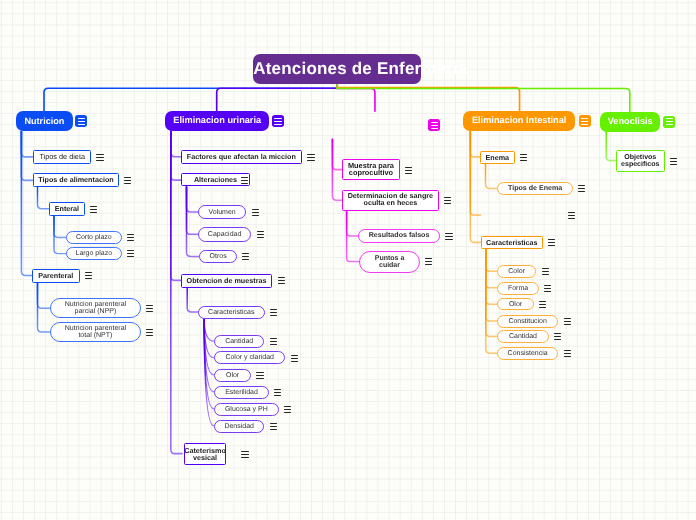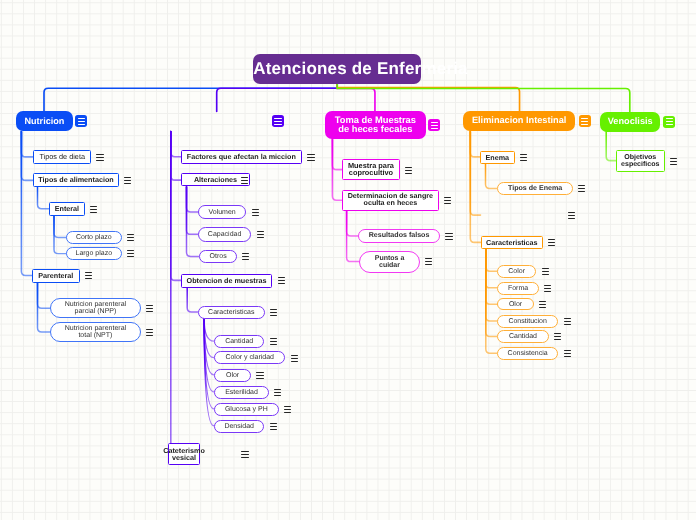--- a/index.html
+++ b/index.html
@@ -226,22 +226,21 @@
 <path d="M485.80 248.70V349.05Q485.80 353.25 490.00 353.25H496.90" fill="none" stroke="url(#g35)" stroke-width="1.50" stroke-linecap="round"></path>
 <path d="M204.10 318.00C204.10 332.35 207.01 341.15 213.80 341.15" fill="none" stroke="url(#g36)" stroke-width="1.30" stroke-linecap="round"></path>
 <path d="M204.10 318.00C204.10 342.58 207.01 357.65 213.80 357.65" fill="none" stroke="url(#g37)" stroke-width="1.30" stroke-linecap="round"></path>
 <path d="M204.10 318.00C204.10 353.25 207.01 374.85 213.80 374.85" fill="none" stroke="url(#g38)" stroke-width="1.30" stroke-linecap="round"></path>
 <path d="M204.10 318.00C204.10 363.79 207.01 391.85 213.80 391.85" fill="none" stroke="url(#g39)" stroke-width="1.30" stroke-linecap="round"></path>
 <path d="M204.10 318.00C204.10 374.33 207.01 408.85 213.80 408.85" fill="none" stroke="url(#g40)" stroke-width="1.30" stroke-linecap="round"></path>
 <path d="M204.10 318.00C204.10 384.81 207.01 425.75 213.80 425.75" fill="none" stroke="url(#g41)" stroke-width="1.30" stroke-linecap="round"></path>
 </svg>
 <div class="node root" style="left:253.00px;top:54.00px;width:168.00px;height:29.50px;font-size:17px;background:#662d91;font-weight:bold;padding-left:47px;"><span class="lbl">Atenciones de Enfermeria</span></div>
 <div class="node l1" style="left:15.60px;top:111.40px;width:56.80px;height:20.10px;font-size:9.10px;background:#0a4df5;font-weight:bold;"><span class="lbl">Nutricion</span></div>
-<div class="node l1" style="left:324.60px;top:111.20px;width:100.70px;height:28.20px;font-size:9.35px;background:#ee00ee;font-weight:bold;"><span class="lbl">Toma de Muestras
-de heces fecales</span></div>
+<div class="node l1" style="left:164.50px;top:111.40px;width:104.40px;height:20.10px;font-size:9.20px;background:#5500f5;font-weight:bold;"><span class="lbl">Eliminacion urinaria</span></div>
 <div class="node l1" style="left:463.40px;top:111.30px;width:112.30px;height:20.20px;font-size:9.20px;background:#ff9800;font-weight:bold;"><span class="lbl">Eliminacion Intestinal</span></div>
 <div class="node l1" style="left:599.60px;top:111.70px;width:60.40px;height:19.80px;font-size:9.20px;background:#66f000;font-weight:bold;"><span class="lbl">Venoclisis</span></div>
 <div class="node bx" style="left:32.60px;top:149.90px;width:58.40px;height:14.00px;font-size:7.30px;border-color:#0a4df5;font-weight:normal;"><span class="lbl">Tipos de dieta</span></div>
 <div class="node bx" style="left:32.60px;top:173.40px;width:86.00px;height:13.90px;font-size:7.20px;border-color:#0a4df5;font-weight:bold;"><span class="lbl">Tipos de alimentacion</span></div>
 <div class="node bx" style="left:48.90px;top:201.90px;width:35.80px;height:13.50px;font-size:7.20px;border-color:#0a4df5;font-weight:bold;"><span class="lbl">Enteral</span></div>
 <div class="node pl" style="left:66.30px;top:230.80px;width:55.60px;height:13.30px;font-size:7.00px;border-color:#4074f7;"><span class="lbl">Corto plazo</span></div>
 <div class="node pl" style="left:66.30px;top:246.90px;width:55.60px;height:13.40px;font-size:7.00px;border-color:#4074f7;"><span class="lbl">Largo plazo</span></div>
 <div class="node bx" style="left:32.30px;top:268.80px;width:47.50px;height:13.50px;font-size:7.20px;border-color:#0a4df5;font-weight:bold;"><span class="lbl">Parenteral</span></div>
 <div class="node pl" style="left:50.00px;top:298.20px;width:90.90px;height:20.20px;font-size:7.05px;border-color:#4074f7;"><span class="lbl">Nutricion parenteral
 parcial (NPP)</span></div>
@@ -253,21 +252,21 @@
 <div class="node pl" style="left:198.30px;top:227.00px;width:53.20px;height:14.70px;font-size:7.00px;border-color:#7a38f7;"><span class="lbl">Capacidad</span></div>
 <div class="node pl" style="left:198.50px;top:250.10px;width:38.20px;height:12.70px;font-size:7.00px;border-color:#7a38f7;"><span class="lbl">Otros</span></div>
 <div class="node bx" style="left:181.40px;top:273.60px;width:91.00px;height:13.50px;font-size:7.20px;border-color:#5500f5;font-weight:bold;"><span class="lbl">Obtencion de muestras</span></div>
 <div class="node pl" style="left:197.70px;top:305.60px;width:66.50px;height:12.90px;font-size:7.00px;border-color:#7a38f7;"><span class="lbl">Caracteristicas</span></div>
 <div class="node pl" style="left:213.80px;top:334.80px;width:50.40px;height:12.70px;font-size:7.00px;border-color:#7a38f7;"><span class="lbl">Cantidad</span></div>
 <div class="node pl" style="left:213.80px;top:351.30px;width:71.40px;height:12.70px;font-size:7.00px;border-color:#7a38f7;"><span class="lbl">Color y claridad</span></div>
 <div class="node pl" style="left:213.80px;top:368.60px;width:37.20px;height:12.50px;font-size:7.00px;border-color:#7a38f7;"><span class="lbl">Olor</span></div>
 <div class="node pl" style="left:213.80px;top:385.60px;width:55.00px;height:12.50px;font-size:7.00px;border-color:#7a38f7;"><span class="lbl">Esterilidad</span></div>
 <div class="node pl" style="left:213.80px;top:402.60px;width:64.60px;height:12.50px;font-size:7.00px;border-color:#7a38f7;"><span class="lbl">Glucosa y PH</span></div>
 <div class="node pl" style="left:213.80px;top:419.50px;width:50.40px;height:12.50px;font-size:7.00px;border-color:#7a38f7;"><span class="lbl">Densidad</span></div>
-<div class="node bx" style="left:168px;top:442.80px;width:32px;height:21.70px;font-size:7.20px;border-color:#5500f5;font-weight:bold;"><span class="lbl">Cateterismo
+<div class="node bx" style="left:184px;top:442.80px;width:42px;height:21.70px;font-size:7.20px;border-color:#5500f5;font-weight:bold;"><span class="lbl">Cateterismo
 vesical</span></div>
 <div class="node bx" style="left:342.00px;top:159.20px;width:57.90px;height:20.90px;font-size:7.40px;border-color:#ee00ee;font-weight:bold;"><span class="lbl">Muestra para
 coprocultivo</span></div>
 <div class="node bx" style="left:341.60px;top:189.90px;width:96.70px;height:20.70px;font-size:7.15px;border-color:#ee00ee;font-weight:bold;"><span class="lbl">Determinacion de sangre
 oculta en heces</span></div>
 <div class="node pl" style="left:357.90px;top:229.10px;width:82.10px;height:13.90px;font-size:7.10px;border-color:#f238f2;font-weight:bold;"><span class="lbl">Resultados falsos</span></div>
 <div class="node pl" style="left:358.70px;top:250.50px;width:61.00px;height:22.20px;font-size:7.00px;border-color:#f238f2;font-weight:bold;"><span class="lbl">Puntos a
 cuidar</span></div>
 <div class="node bx" style="left:480.10px;top:150.60px;width:34.50px;height:12.50px;font-size:7.20px;border-color:#ff9800;font-weight:bold;"><span class="lbl">Enema</span></div>
 <div class="node pl" style="left:496.70px;top:181.90px;width:76.20px;height:13.30px;font-size:7.10px;border-color:#ffaf38;font-weight:bold;"><span class="lbl">Tipos de Enema</span></div>

